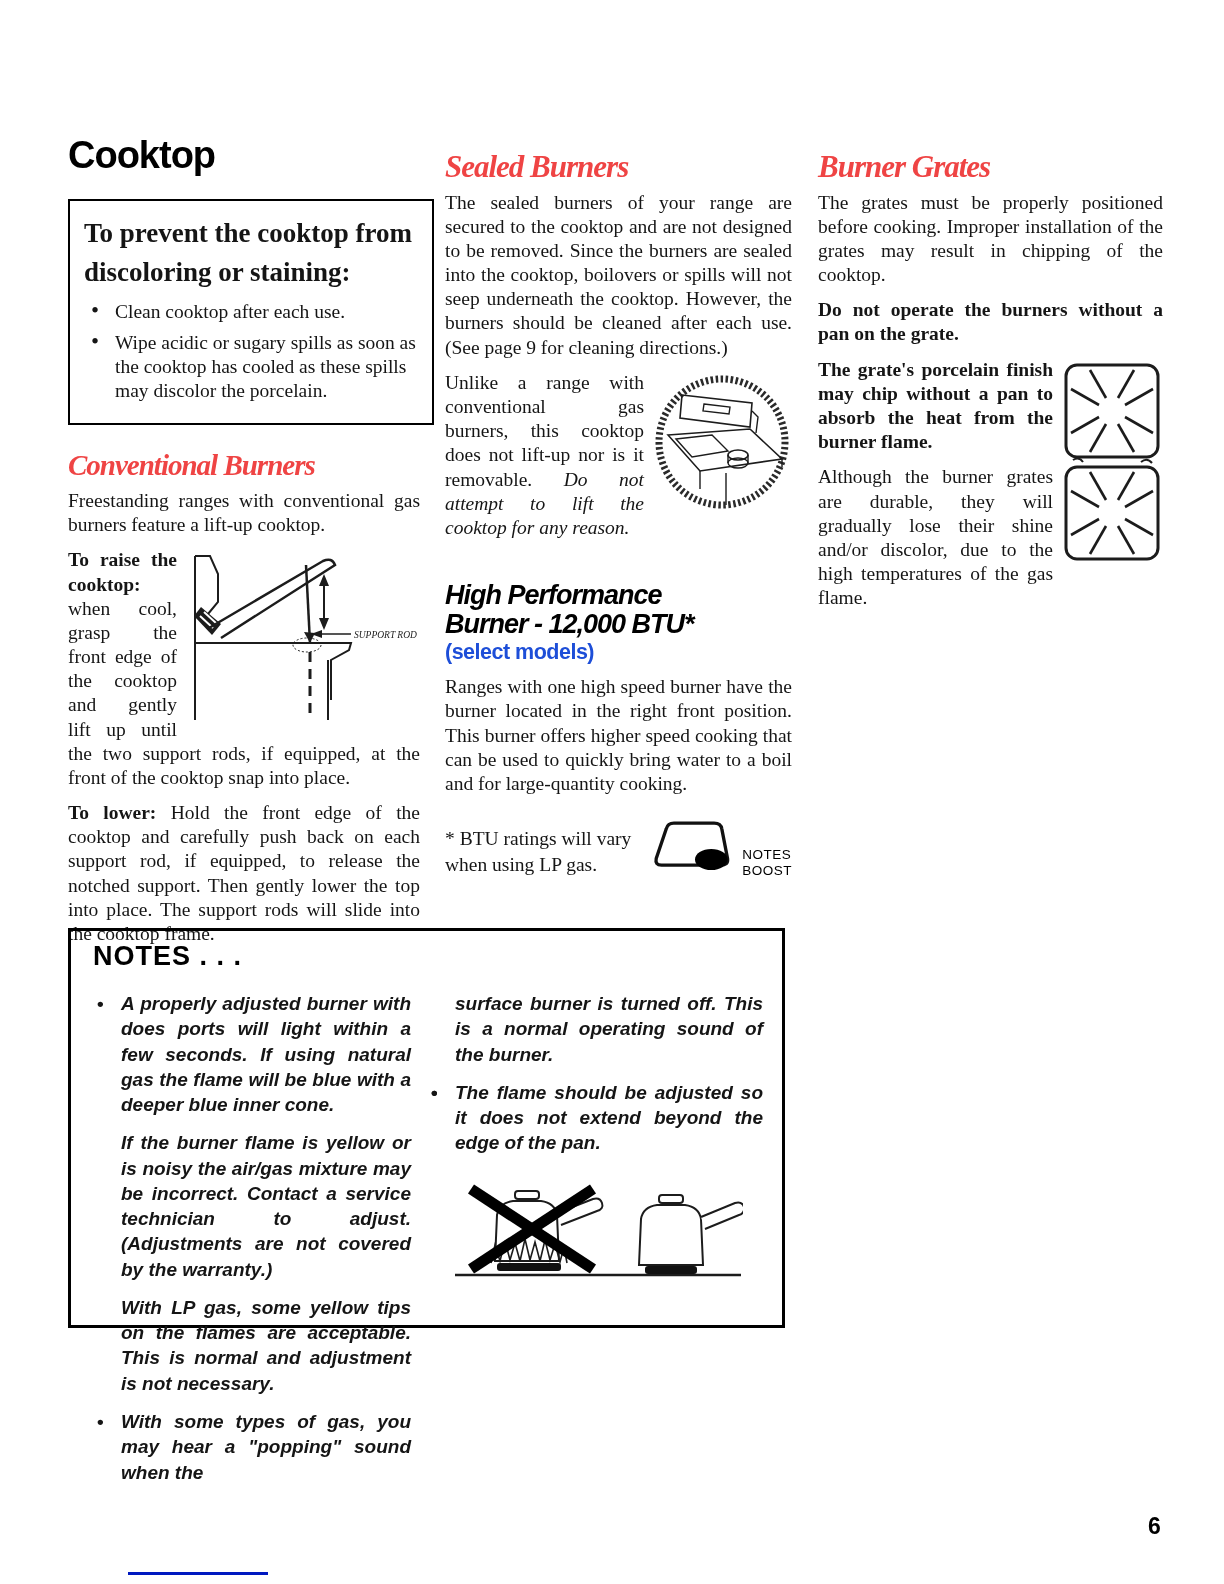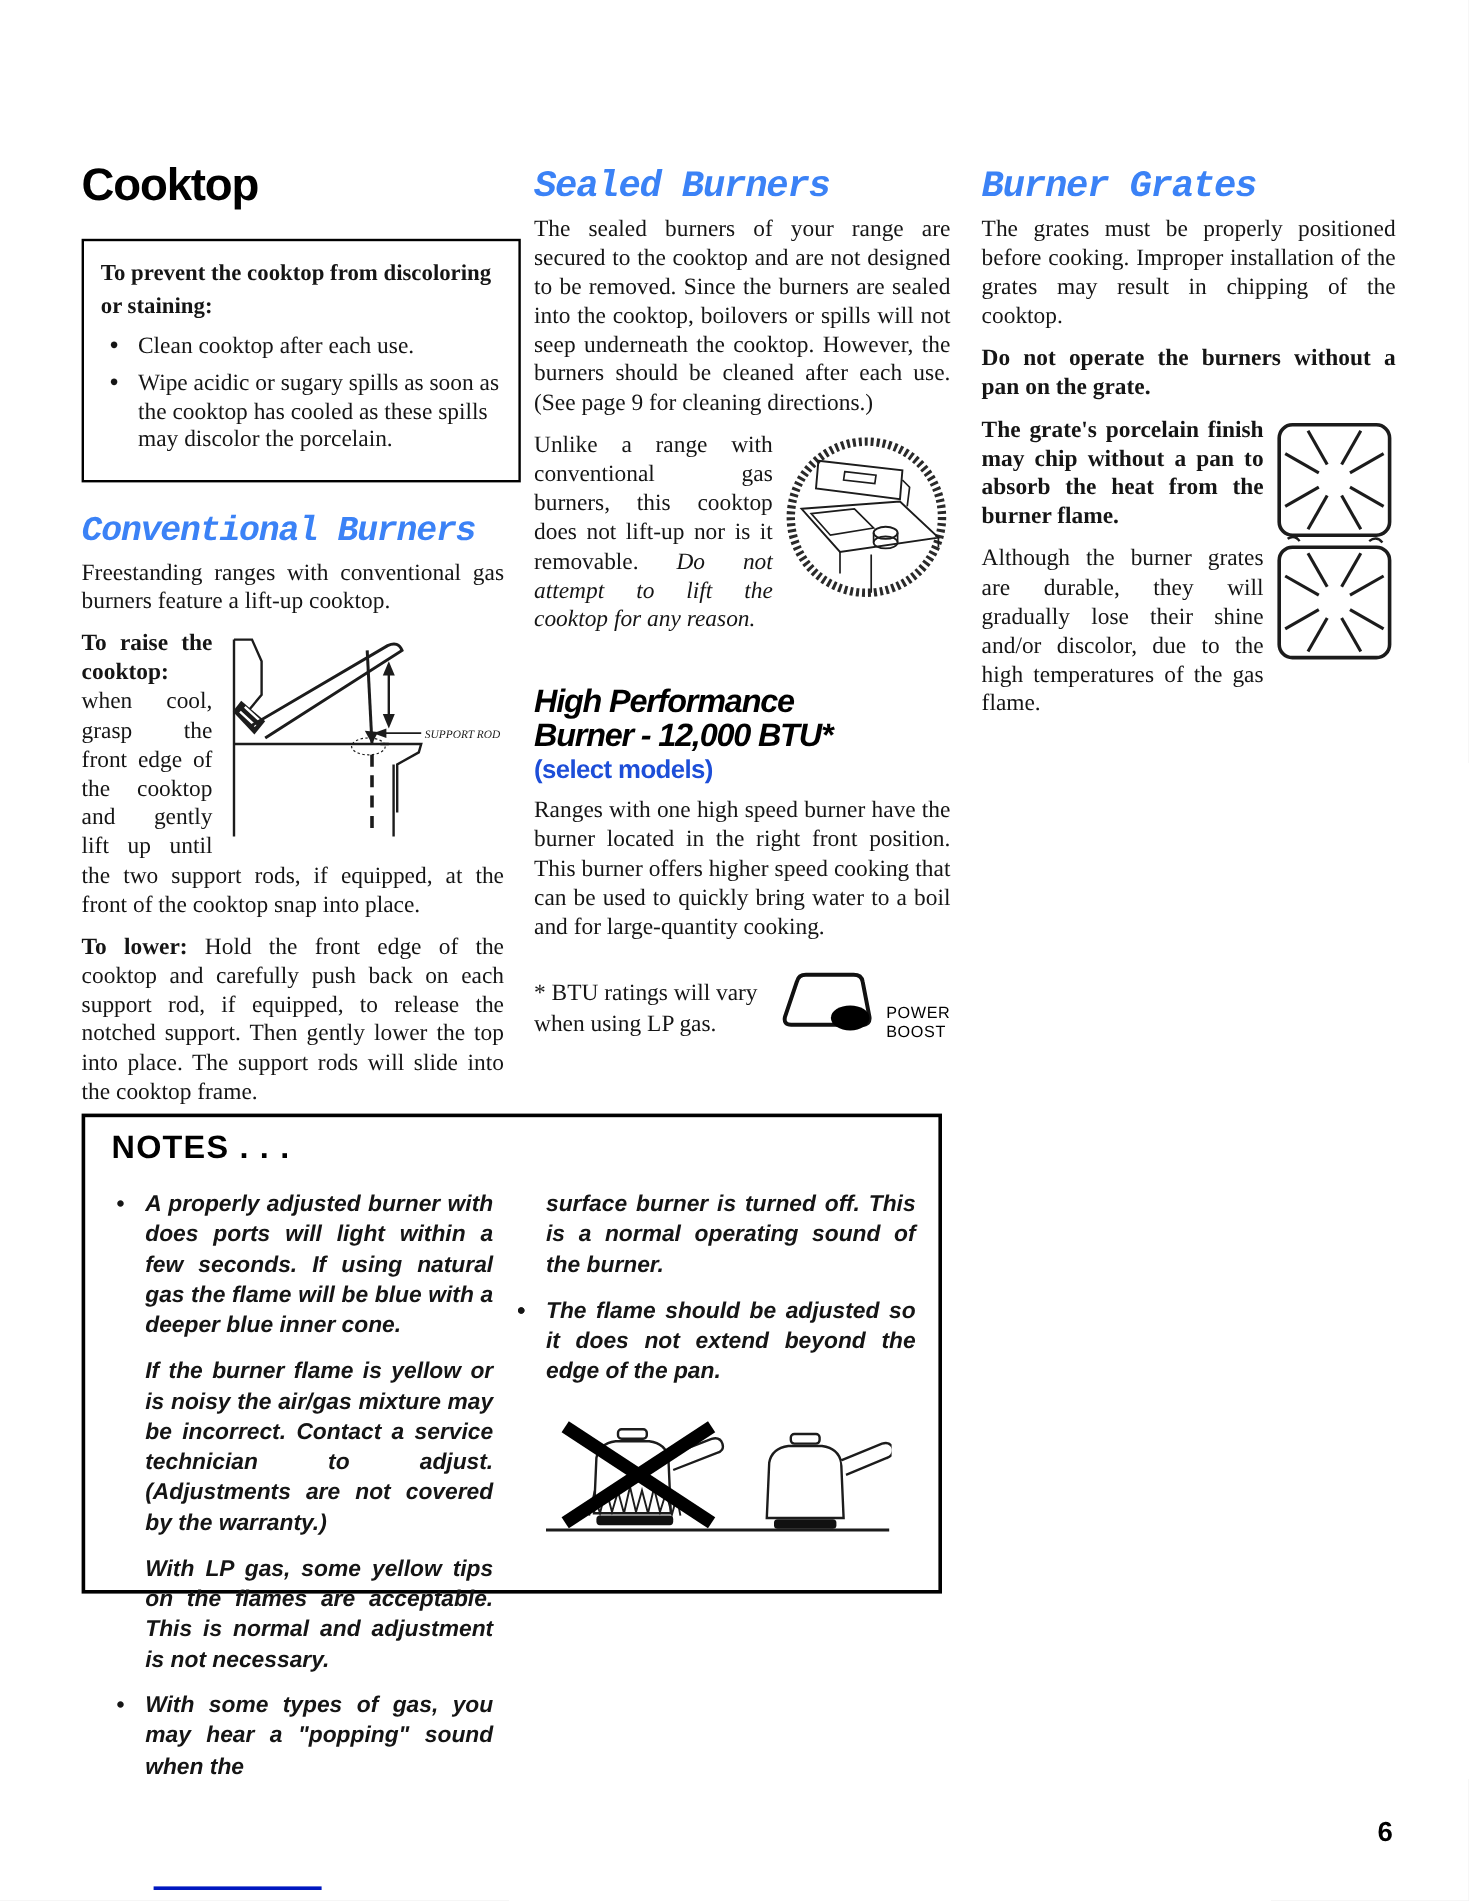--- a/index.html
+++ b/index.html
@@ -6,37 +6,37 @@
   .page{
     position:relative;width:1224px;height:1584px;background:#ffffff;
     font-family:"Liberation Serif", serif;color:#151515;overflow:hidden;
     margin:0 auto;
   }
   
   .body-text{font-size:19.5px;line-height:1.24;text-align:justify;margin:0 0 11px 0;}
   .bold{font-weight:bold;}
   .italic{font-style:italic;}
   .section-heading{
-    font-family:Liberation Mono, monospace;font-weight:bold;font-style:italic;
-    font-size:29px;letter-spacing:-1px;line-height:1.02;color:#3b82f6;margin:0 0 8px 0;
+    font-family:Liberation Serif, serif;font-weight:bold;font-style:italic;
+    font-size:29px;letter-spacing:-1px;line-height:1.02;color:#ef4444;margin:11px 0 8px 0;
   }
   
   .col{position:absolute;top:140px;}
   #col1{left:68px;width:352px;top:134px;}
   #col2{left:445px;width:347px;}
   #col3{left:818px;width:345px;}
 
   .doc-title{
     font-family:"Liberation Sans", sans-serif;font-weight:bold;font-size:38px;
     letter-spacing:-1px;color:#000;margin:0 0 22px 0;
   }
   .warning-box{
     width:334px;border:2px solid #000;padding:13px 14px 14px 14px;margin:0 0 26px 0;
   }
-  .warning-heading{font-size:19px;font-weight:bold;line-height:1.45;margin:0 0 8px 0;}
+  .warning-heading{font-size:27px;font-weight:bold;line-height:1.45;margin:0 0 8px 0;}
   .warn-item{position:relative;padding-left:31px;font-size:19.5px;line-height:1.22;margin:0 0 7px 0;}
   .warn-bullet{position:absolute;left:7px;top:-3px;font-size:23px;}
 
   .lead-in{font-weight:bold;}
   .diagram-wrap svg{float:right;margin:2px 0 2px 6px;}
   .clear{clear:both;}
 
   
   .circle-wrap svg{float:right;margin:0 0 4px 8px;}
 
@@ -182,21 +182,21 @@
     <p class="body-text">Ranges with one high speed burner have the burner located in the right front position. This burner offers higher speed cooking that can be used to quickly bring water to a boil and for large-quantity cooking.</p>
 
     <div class="footnote-row">
       <div class="footnote-text">* BTU ratings will vary when using LP gas.</div>
 
       <svg width="92" height="62" viewBox="0 0 92 62" style="margin-left:6px;">
         <path d="M25,6 L67,6 Q74,6 75,12 L81,43 Q82,50 74,50 L12,50 Q5,50 6.5,43 L17,12 Q18.5,6 25,6" fill="none" stroke="#111" stroke-width="3.5" stroke-linejoin="round"></path>
         <ellipse cx="64" cy="44" rx="17" ry="11" fill="#000"></ellipse>
       </svg>
       <div class="pb-label">
-        <div>POWER</div>
+        <div>NOTES</div>
         <div>BOOST</div>
       </div>
     </div>
   </div>
 
   <div id="col3" class="col">
     <h2 class="section-heading" style="font-size:31px;">Burner Grates</h2>
     <p class="body-text">The grates must be properly positioned before cooking.  Improper installation of the grates may result in chipping of the cooktop.</p>
     <p class="body-text bold">Do not operate the burners without a pan on the grate.</p>
 

